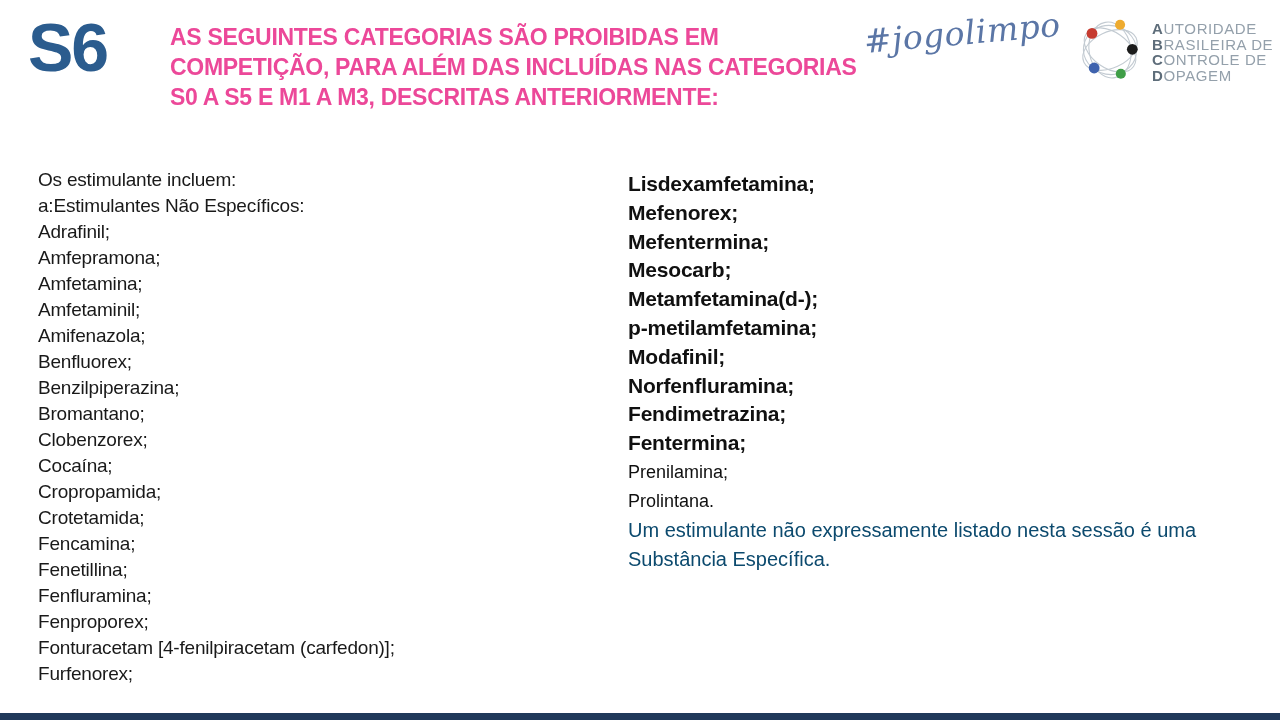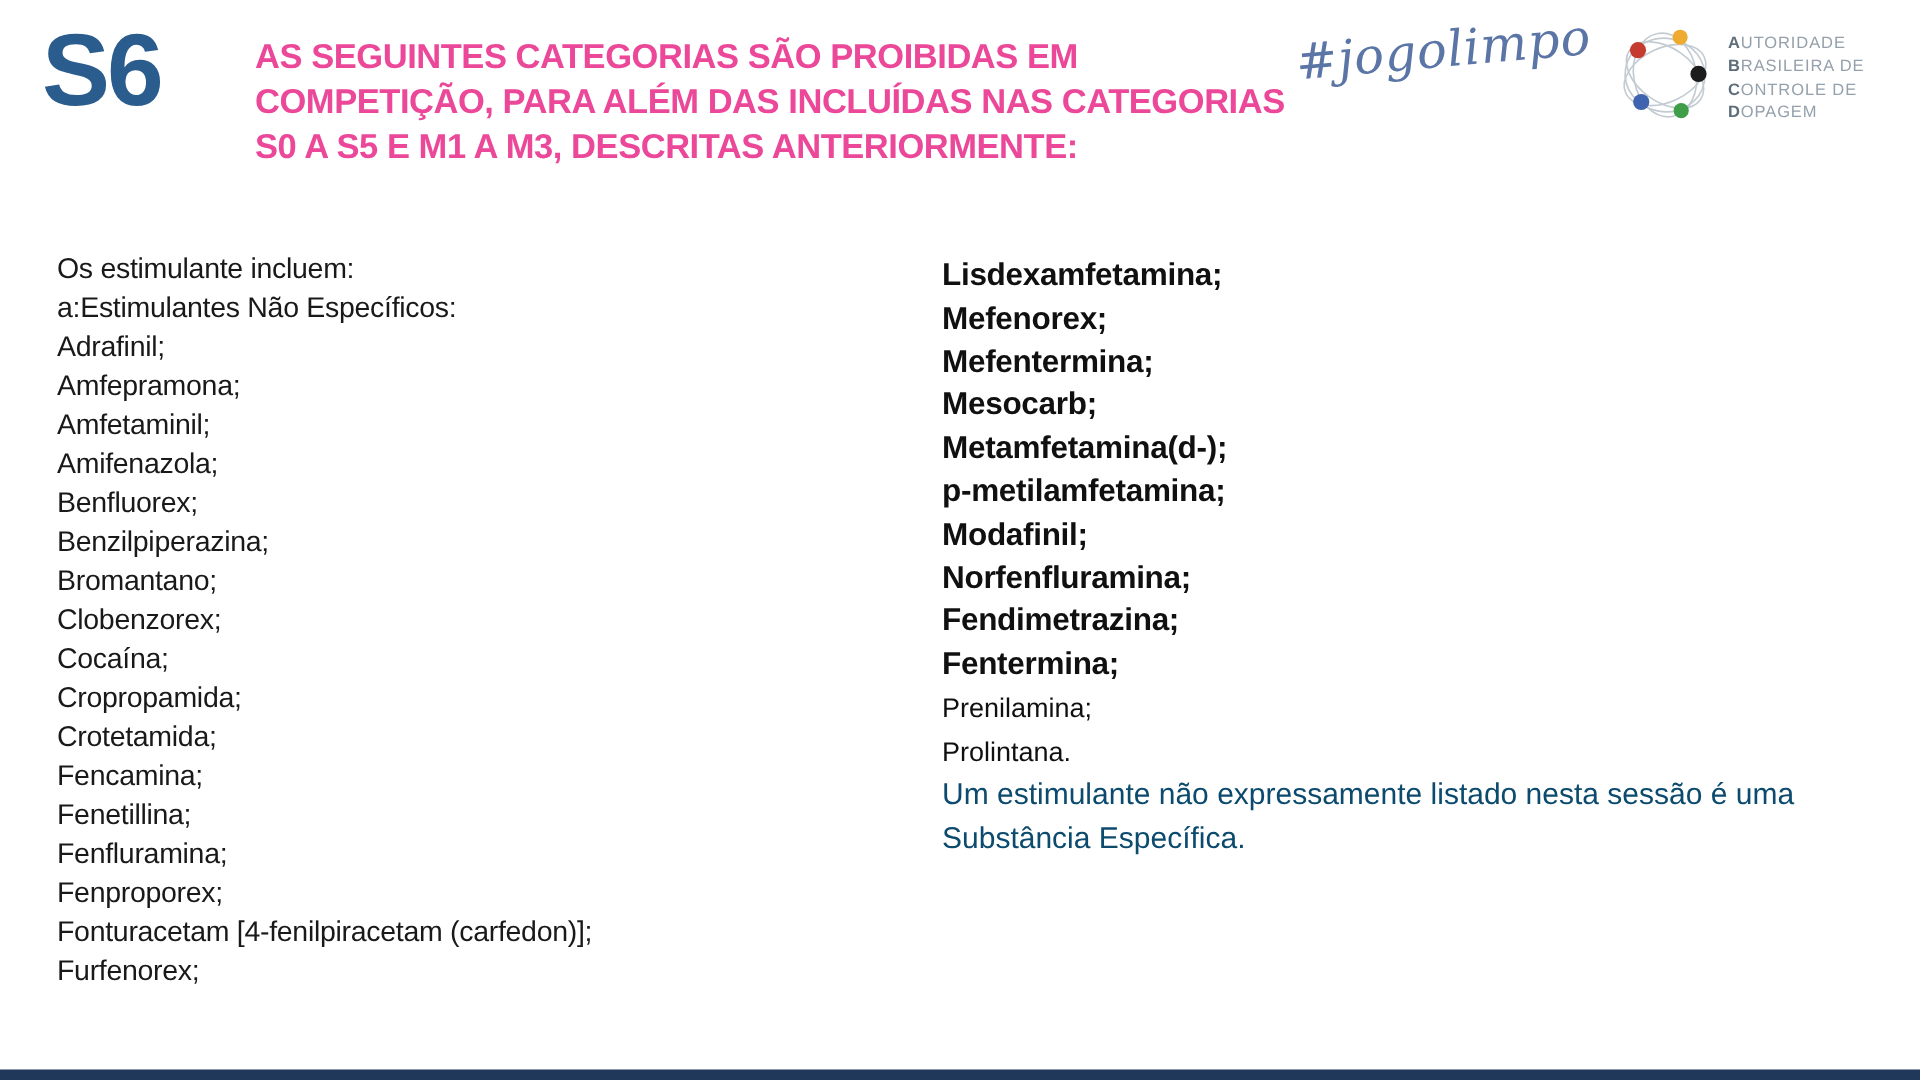--- a/index.html
+++ b/index.html
@@ -31,21 +31,21 @@
     font-size: 33px; color: #5b76a6;
     transform: rotate(-5deg); transform-origin: left center;
     letter-spacing: 0.5px;
   }
   .abcd {
     position: absolute; left: 1074px; top: 10px;
     display: flex; align-items: center; gap: 6px;
   }
   .abcd svg { width: 72px; height: 80px; }
   .abcd-text {
-    font-size: 11px; line-height: 15.5px; letter-spacing: 0.6px;
+    font-size: 15px; line-height: 15.5px; letter-spacing: 0.6px;
     color: #94a0ab; font-weight: 500; white-space: nowrap;
   }
   .abcd-text .initial { font-weight: 700; color: #5e6d7a; }
 
   
   .left-col {
     position: absolute; left: 38px; top: 167px;
     font-size: 19px; line-height: 26px; letter-spacing: -0.2px;
     color: #191919;
   }
@@ -102,20 +102,21 @@
       <div><span class="initial">C</span>ONTROLE DE</div>
       <div><span class="initial">D</span>OPAGEM</div>
     </div>
 </div>
 
 <div class="left-col">
     <div>Os estimulante incluem:</div>
     <div>a:Estimulantes Não Específicos:</div>
     <div>Adrafinil;</div>
     <div>Amfepramona;</div>
+    <div>Amfetamina;</div>
     <div>Amfetaminil;</div>
     <div>Amifenazola;</div>
     <div>Benfluorex;</div>
     <div>Benzilpiperazina;</div>
     <div>Bromantano;</div>
     <div>Clobenzorex;</div>
     <div>Cocaína;</div>
     <div>Cropropamida;</div>
     <div>Crotetamida;</div>
     <div>Fencamina;</div>

